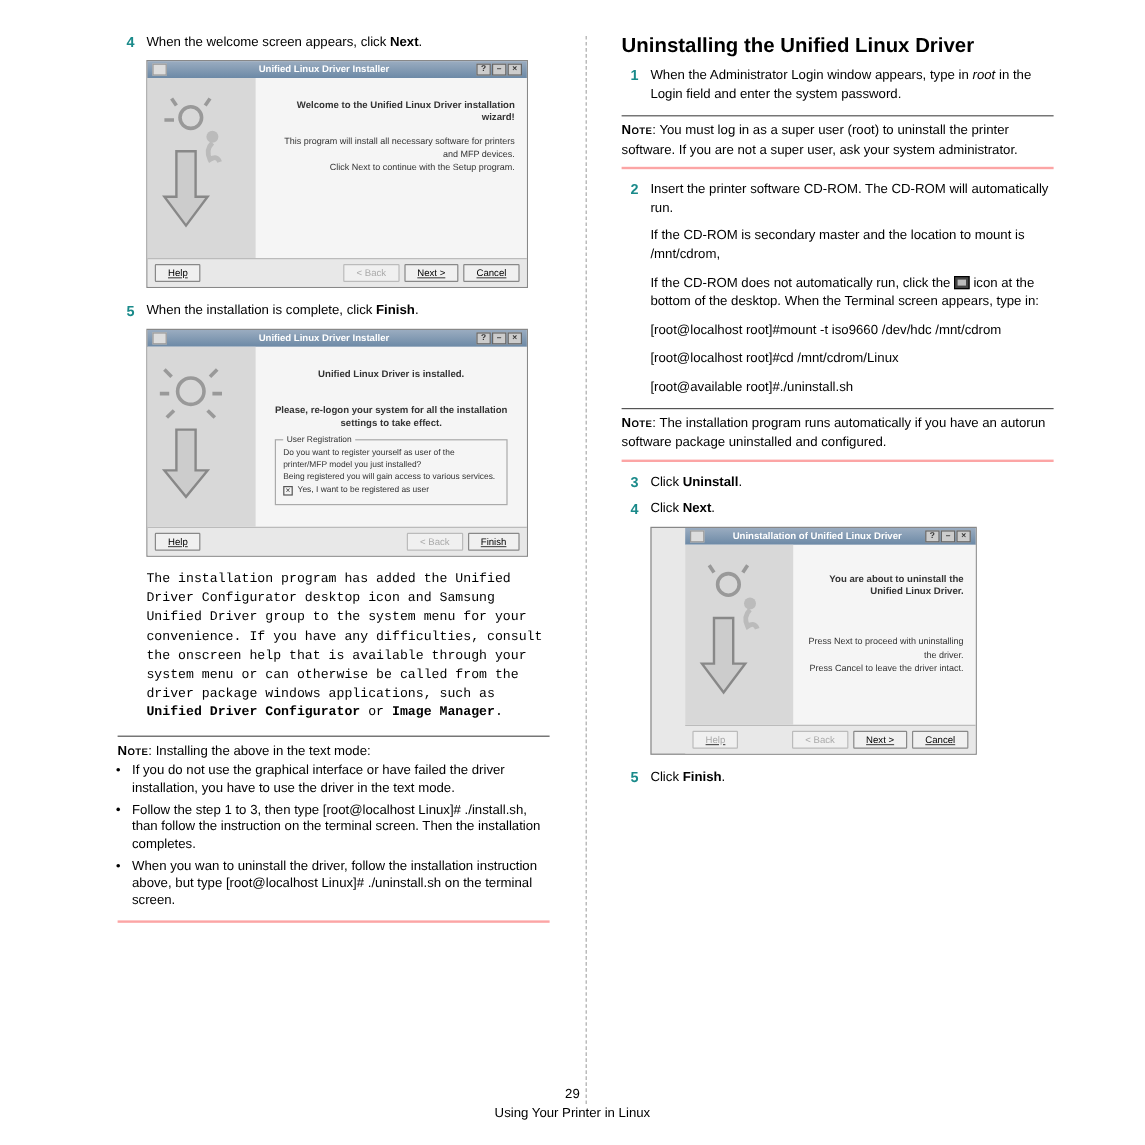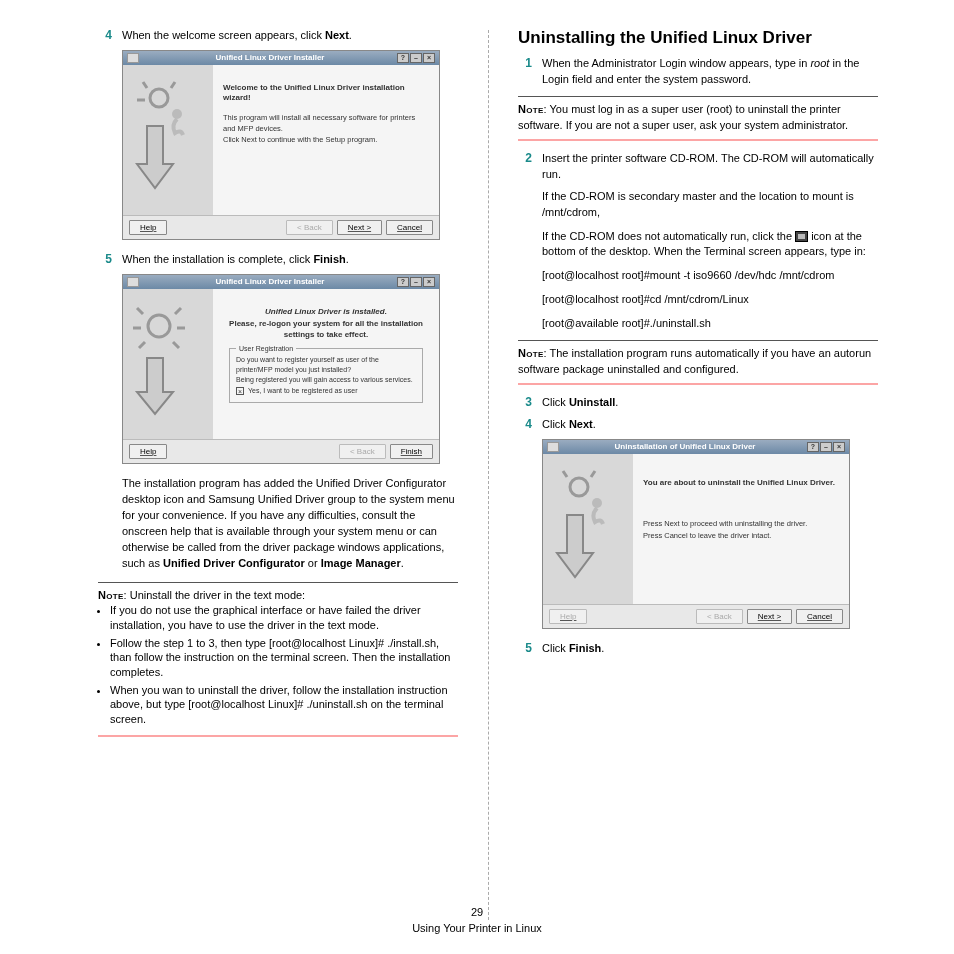--- a/index.html
+++ b/index.html
@@ -94,21 +94,21 @@
     width: 90px;
     background:#d8d8d8;
     display:flex;
     align-items:center;
     justify-content:center;
   }
   .mock .art svg { width: 70px; height: 120px; }
   .mock .content {
     flex:1;
     padding: 18px 10px 8px 10px;
-    text-align:left;
+    text-align:right;
     color:#333;
   }
   .mock .content .bold { font-weight:bold; font-size:8px; margin-bottom:8px; line-height:1.3;}
   .mock .content .reg { font-size:7.5px; line-height:1.5; }
   .mock .content .fieldset {
     border:1px solid #aaa;
     margin: 8px 6px 0 6px;
     padding: 6px 6px 6px 6px;
     text-align:left;
     font-size:7px;
@@ -238,47 +238,47 @@
               <line x1="10" y1="10" x2="4" y2="4" stroke="#999" stroke-width="3"></line>
               <line x1="42" y1="10" x2="48" y2="4" stroke="#999" stroke-width="3"></line>
               <line x1="8" y1="24" x2="0" y2="24" stroke="#999" stroke-width="3"></line>
               <line x1="44" y1="24" x2="52" y2="24" stroke="#999" stroke-width="3"></line>
               <line x1="12" y1="38" x2="6" y2="44" stroke="#999" stroke-width="3"></line>
               <line x1="40" y1="38" x2="46" y2="44" stroke="#999" stroke-width="3"></line>
               <path d="M14 54 h16 v34 h10 l-18 22 l-18 -22 h10 z" fill="#ccc" stroke="#888" stroke-width="2"></path>
             </svg>
         </div>
         <div class="content" style="text-align:center;">
-          <div class="bold" style="margin-bottom:2px;font-style:italic;">Unified Linux Driver is installed.</div>
+          <div class="bold" style="margin-bottom:20px;">Unified Linux Driver is installed.</div>
           <div class="bold" style="font-weight:bold;">Please, re-logon your system for all the installation settings to take effect.</div>
           <div class="fieldset">
             <span class="legend">User Registration</span>
             <div>Do you want to register yourself as user of the printer/MFP model you just installed?</div>
             <div>Being registered you will gain access to various services.</div>
             <div class="checkbox">
               <div class="box">×</div>
               <span>Yes, I want to be registered as user</span>
             </div>
           </div>
         </div>
       </div>
       <div class="bbar">
         <div class="btn underline">Help</div>
         <div class="bspacer"></div>
         <div class="btn disabled">&lt; Back</div>
         <div class="btn underline">Finish</div>
       </div>
     </div>
 
-    <div class="step-body" style="margin-left:24px; margin-bottom:10px;">
+    <div class="step-body" style="margin-left:24px; margin-bottom:10px;font-family:Liberation Mono, monospace;">
       <span>The installation program has added the Unified Driver Configurator desktop icon and Samsung Unified Driver group to the system menu for your convenience. If you have any difficulties, consult the onscreen help that is available through your system menu or can otherwise be called from the driver package windows applications, such as </span><b>Unified Driver Configurator</b><span> or </span><b>Image Manager</b><span>.</span>
     </div>
 
     <div class="note-block">
-      <span class="smallcaps">Note</span><span>: Uninstall the driver in the text mode:</span>
+      <span class="smallcaps">Note</span><span>: Installing the above in the text mode:</span>
       <ul class="bullets">
         <li>If you do not use the graphical interface or have failed the driver installation, you have to use the driver in the text mode.</li>
         <li>Follow the step 1 to 3, then type [root@localhost Linux]# ./install.sh, than follow the instruction on the terminal screen. Then the installation completes.</li>
         <li>When you wan to uninstall the driver, follow the installation instruction above, but type [root@localhost Linux]# ./uninstall.sh on the terminal screen.</li>
       </ul>
     </div>
 
   </div>
 
   <div class="col col-right">
@@ -320,21 +320,21 @@
       </div>
     </div>
 
     <div class="step">
       <div class="num">4</div>
       <div class="step-body">
         <span>Click </span><b>Next</b><span>.</span>
       </div>
     </div>
 
-    <div class="mock" style="width:308px;">
+    <div class="mock" style="width:272px;padding-left:28px;">
       <div class="tbar">
         <div class="ticon"></div>
         <div class="spacer">Uninstallation of Unified Linux Driver</div>
         <div class="tbtns">
           <div class="tbtn">?</div>
           <div class="tbtn">–</div>
           <div class="tbtn">×</div>
         </div>
       </div>
       <div class="body">

